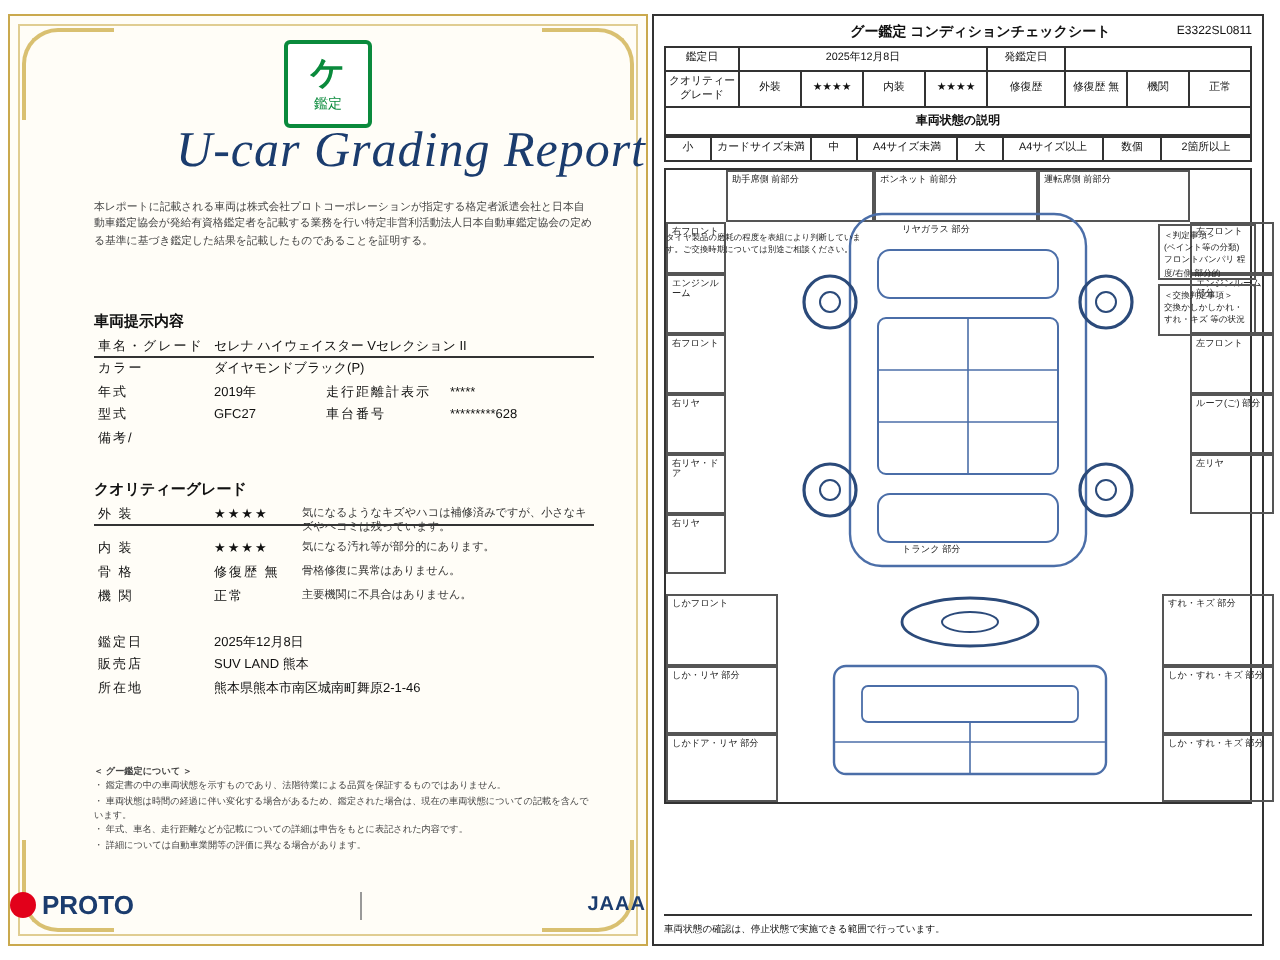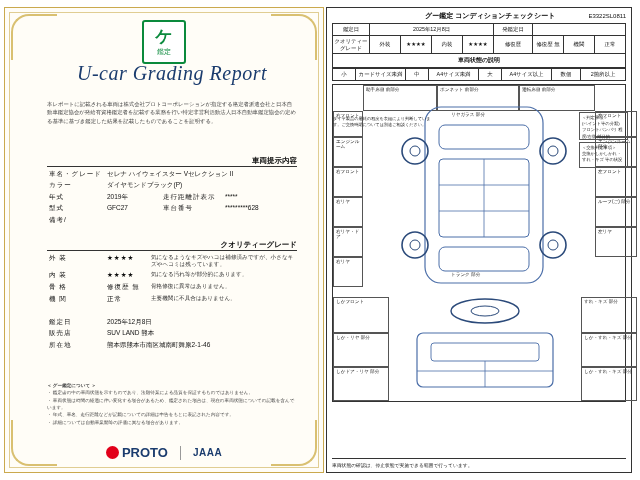--- a/index.html
+++ b/index.html
@@ -65,24 +65,24 @@
     color: #0a8a3c;
     background: #fff;
   }
   .seal .big { font-size: 17px; font-weight: bold; line-height: 1; }
   .seal .small { font-size: 7px; margin-top: 2px; letter-spacing: 0; }
 
   .report-title {
     position: absolute;
     top: 54px;
     left: 16px; right: 0;
-    text-align: center;
+    text-align: right;
     font-family: "Liberation Serif", serif;
     font-style: italic;
-    font-size: 20px;
+    font-size: 25px;
     color: #1b3c6e;
     letter-spacing: 0.5px;
   }
   .report-sub {
     position: absolute;
     top: 78px;
     left: 0; right: 0;
     text-align: center;
     font-size: 8px;
     color: #333;
@@ -95,23 +95,23 @@
     line-height: 1.55;
     color: #444;
     text-align: left;
   }
 
   .section-head {
     position: absolute;
     left: 42px; right: 26px;
     font-size: 7.5px;
     font-weight: bold;
-    text-align: right;
+    text-align: left;
     border-bottom: 1px solid #333;
-    padding-bottom: 0;
+    padding-bottom: 12px;
     color: #111;
   }
   .kv-table {
     position: absolute;
     left: 42px; right: 26px;
     font-size: 6.5px;
     border-collapse: collapse;
     width: 252px;
   }
   .kv-table td {
@@ -142,21 +142,21 @@
     color: #444;
   }
   .fine-print .fp-title { font-weight: bold; }
 
   .logos {
     position: absolute;
     bottom: 12px;
     left: 0; right: 0;
     display: flex;
     align-items: center;
-    justify-content: center;
+    justify-content: space-between;
     gap: 12px;
     margin-top: 43px;
   }
   .logo-proto {
     display: flex; align-items: center; gap: 3px;
     font-size: 13px; font-weight: bold; color: #1b3c6e;
     font-family: "Liberation Sans", sans-serif;
   }
   .logo-dot {
     width: 13px; height: 13px; border-radius: 50%;

